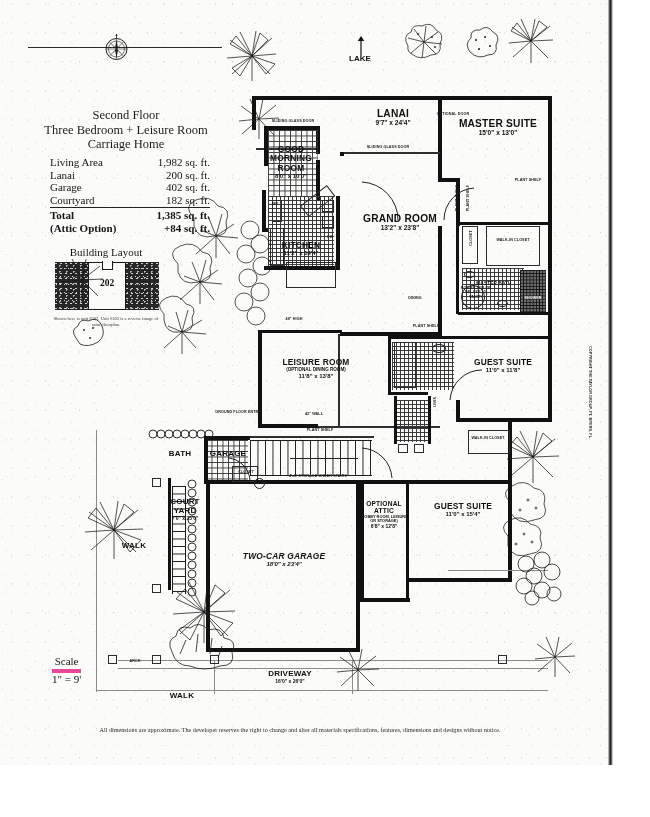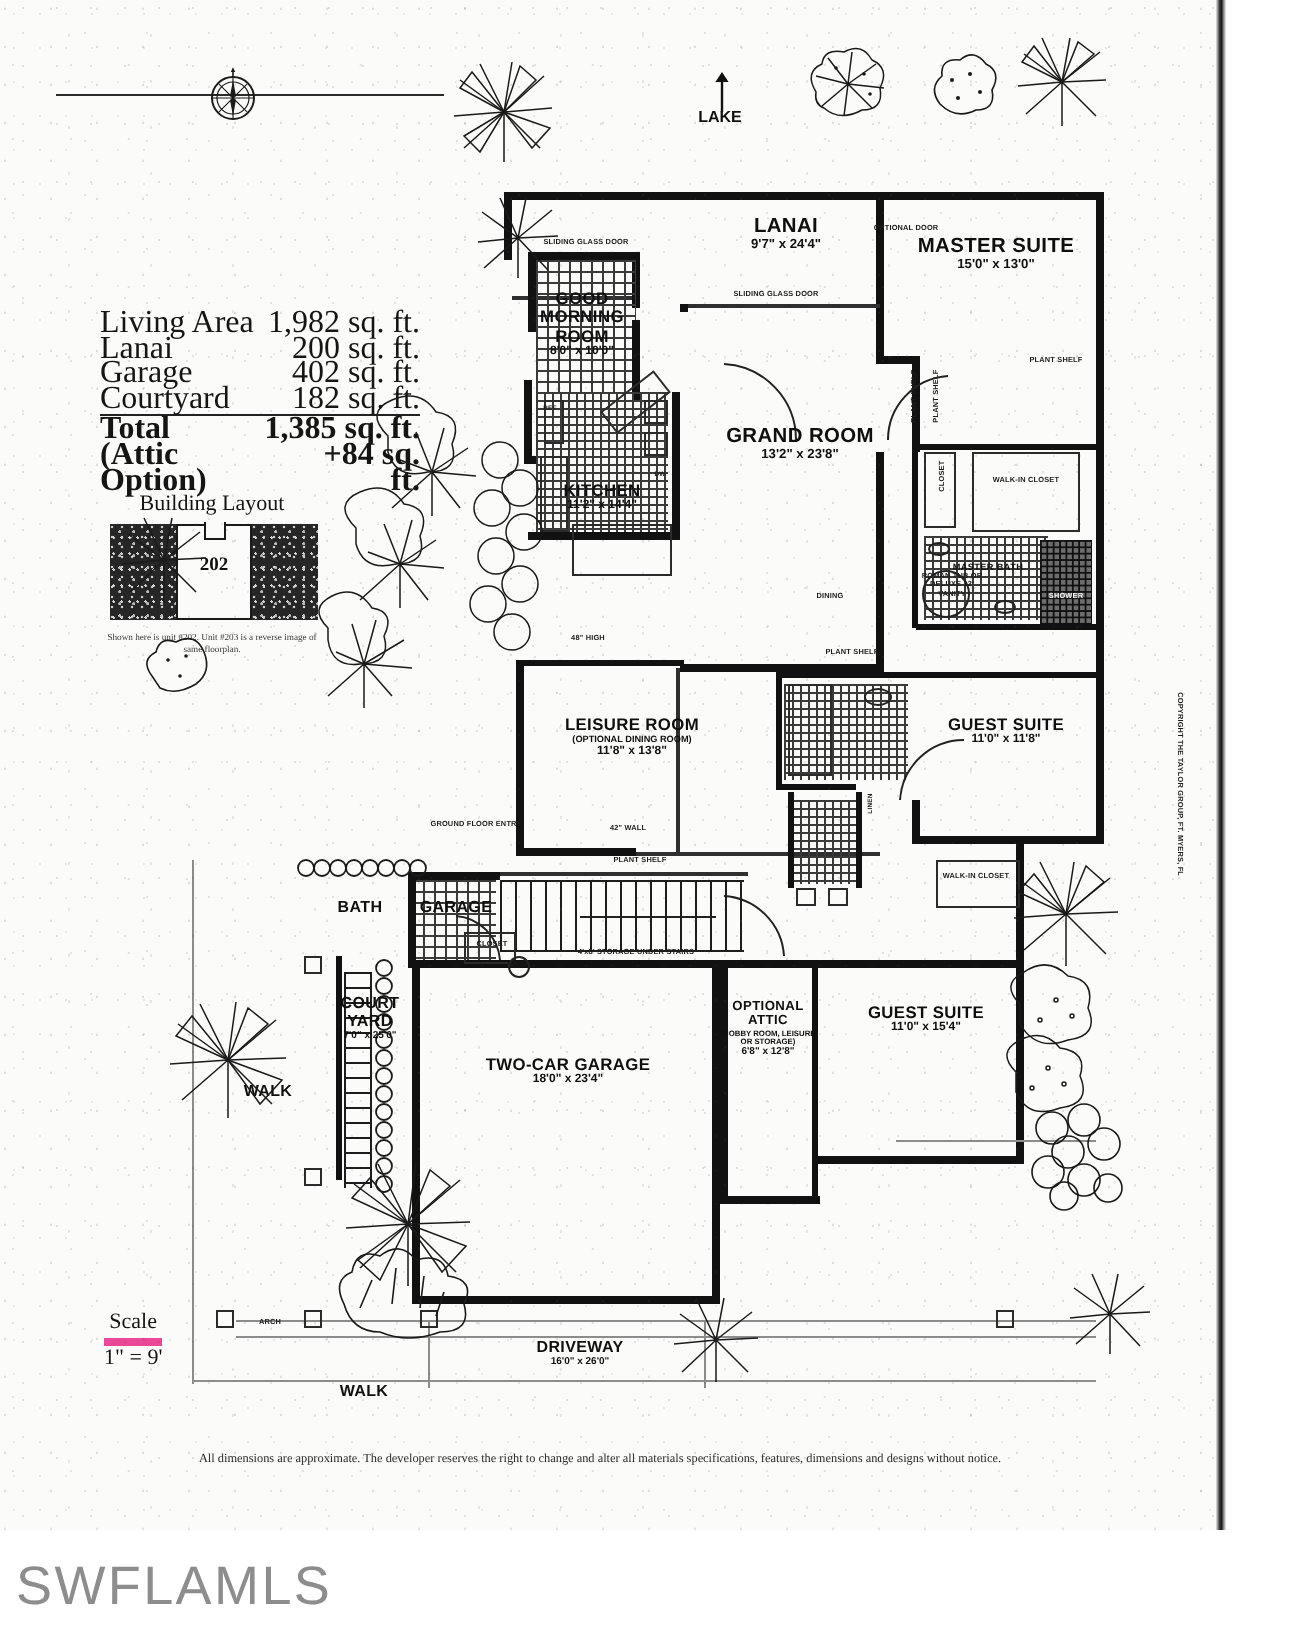--- a/index.html
+++ b/index.html
@@ -73,21 +73,21 @@
   }
   .title-sub {
     position:absolute; left:26px; top:108px; width:200px;
     text-align:center;
     font-family:"Liberation Serif", serif;
     font-size:12.5px; color:#1b1b1b; line-height:14.5px;
   }
   
   #specs {
     position:absolute; left:50px; top:156px; width:160px;
-    font-family:"Liberation Serif", serif; font-size:16px; color:#151515;
+    font-family:"Liberation Serif", serif; font-size:11px; color:#151515;
   }
   #specs .row { display:flex; justify-content:space-between; line-height:12.6px; }
   #specs .row .val { text-align:right; }
   #specs .rule { border-top:1px solid #222; margin:1px 0 1px 0; }
   #specs .row.bold { font-weight:700; }
 
   
   .bl-title {
     position:absolute; left:50px; top:246px; width:112px; text-align:center;
     font-family:"Liberation Serif", serif; font-size:11px; color:#141414;
@@ -222,20 +222,25 @@
           <path d="M14.5 6 L14.5 26 M4.5 16 L24.5 16 M7.4 8.9 L21.6 23.1 M21.6 8.9 L7.4 23.1"></path>
           <path d="M10.7 12.2 L18.3 19.8 M18.3 12.2 L10.7 19.8" stroke-width=".4"></path>
         </g>
         <polygon points="14.5,7 16,15 14.5,16 13,15" fill="#1b1b1b"></polygon>
         <polygon points="14.5,25 16,17 14.5,16 13,17" fill="#1b1b1b"></polygon>
         <path d="M14.5 1.5 L14.5 5.5" stroke="#1b1b1b" stroke-width=".8"></path>
         <polygon points="14.5,0.6 15.6,3 13.4,3" fill="#1b1b1b"></polygon>
       </svg>
     </div>
 
+    <div class="title-sub">
+      <div>Second Floor</div>
+      <div>Three Bedroom + Leisure Room</div>
+      <div>Carriage Home</div>
+    </div>
 
     <div id="specs">
       <div class="row">
           <span>Living Area</span>
           <span class="val">1,982 sq. ft.</span>
         </div>
       <div class="row">
           <span>Lanai</span>
           <span class="val">200 sq. ft.</span>
         </div>
@@ -491,21 +496,21 @@
       <div class="nm">GUEST SUITE</div>
       <div class="dim">11'0" x 15'4"</div>
     </div>
 
     <div class="lbl small" style="left:360px; top:500px; width:48px;">
       <div class="nm">OPTIONAL ATTIC</div>
       <div style="font-size:3.9px; font-weight:700; line-height:4.6px;">(HOBBY ROOM, LEISURE OR STORAGE)</div>
       <div class="dim">6'8" x 12'8"</div>
     </div>
 
-    <div class="lbl med" style="left:226px; top:528px; width:116px;">
+    <div class="lbl med" style="left:226px; top:552px; width:116px;font-style:italic;">
       <div class="nm">TWO-CAR GARAGE</div>
       <div class="dim">18'0" x 23'4"</div>
     </div>
 
     <div class="lbl small" style="left:163px; top:498px; width:44px;">
       <div class="nm" style="font-size:8px;">COURT YARD</div>
       <div class="dim">7'0" x 25'0"</div>
     </div>
 
     <div class="lbl small" style="left:240px; top:670px; width:100px;">
@@ -772,15 +777,14 @@
     </div>
 
     <div class="arrowline" style="left:290px; top:458px; width:68px;"></div>
 
   </div>
 
   <div id="gutter"></div>
   <div id="white-right"></div>
 
   <div id="watermark-band"></div>
-  <div id="watermark">SWFLAMLS</div>
 
 </div>
 
 </body></html>

